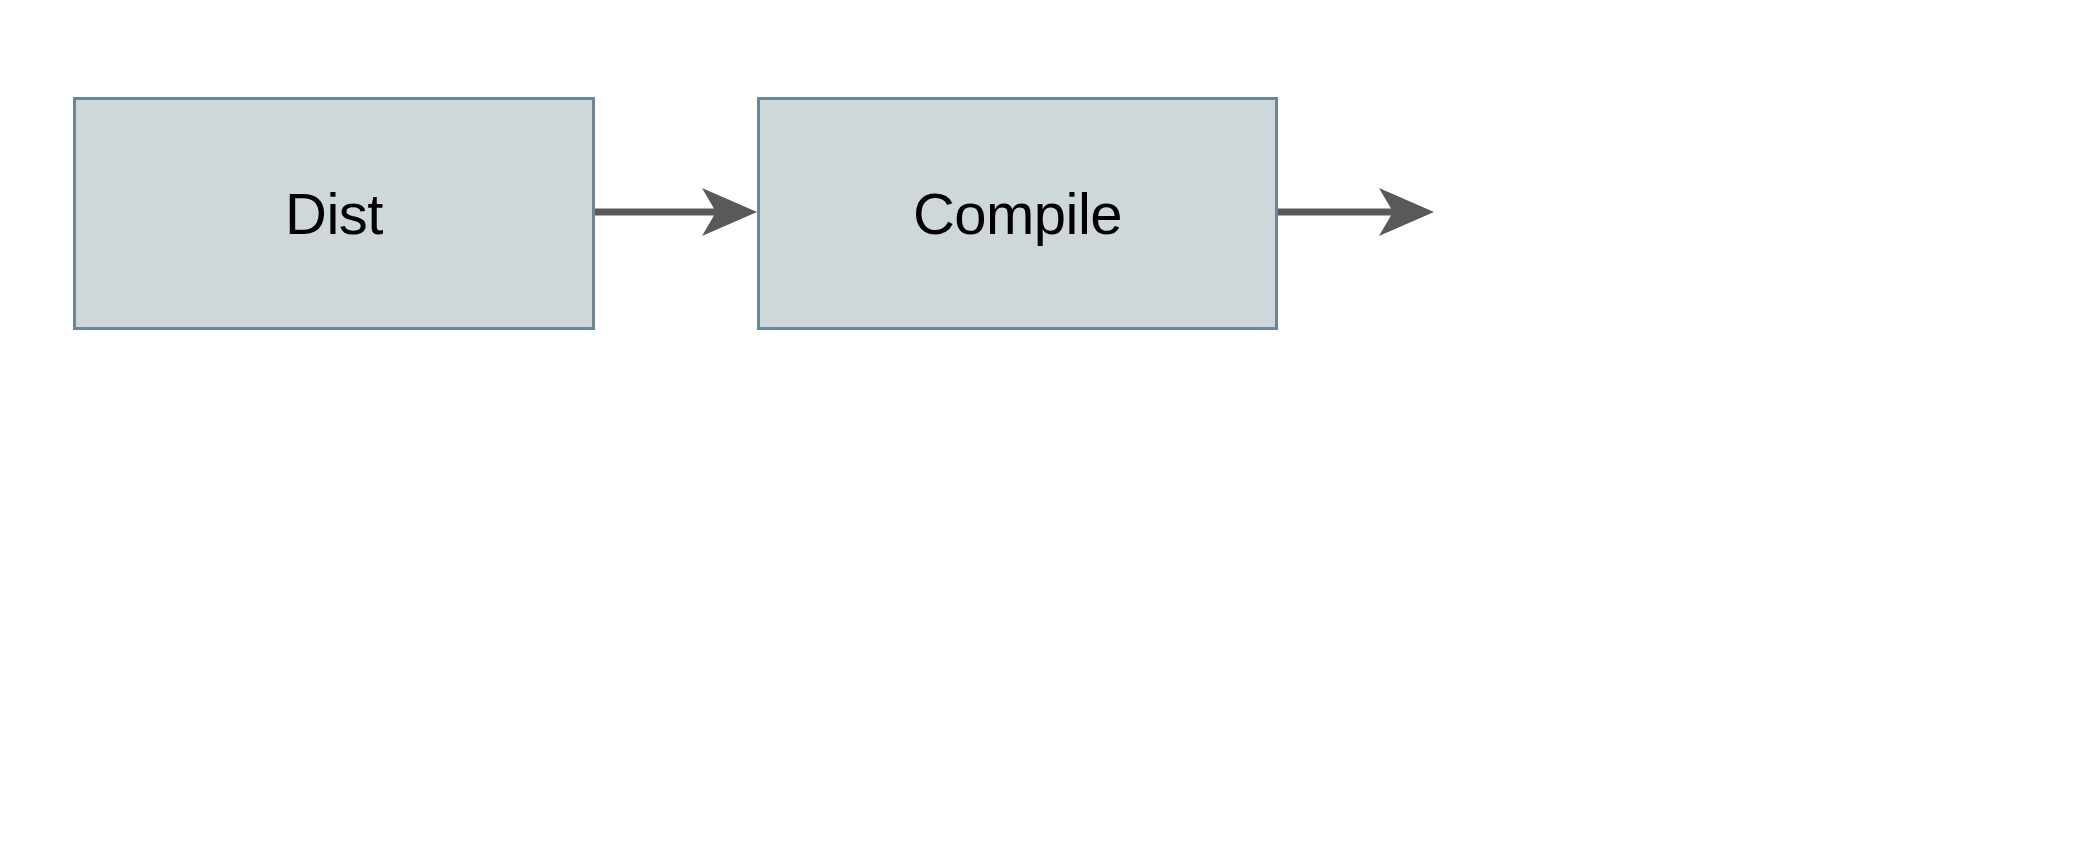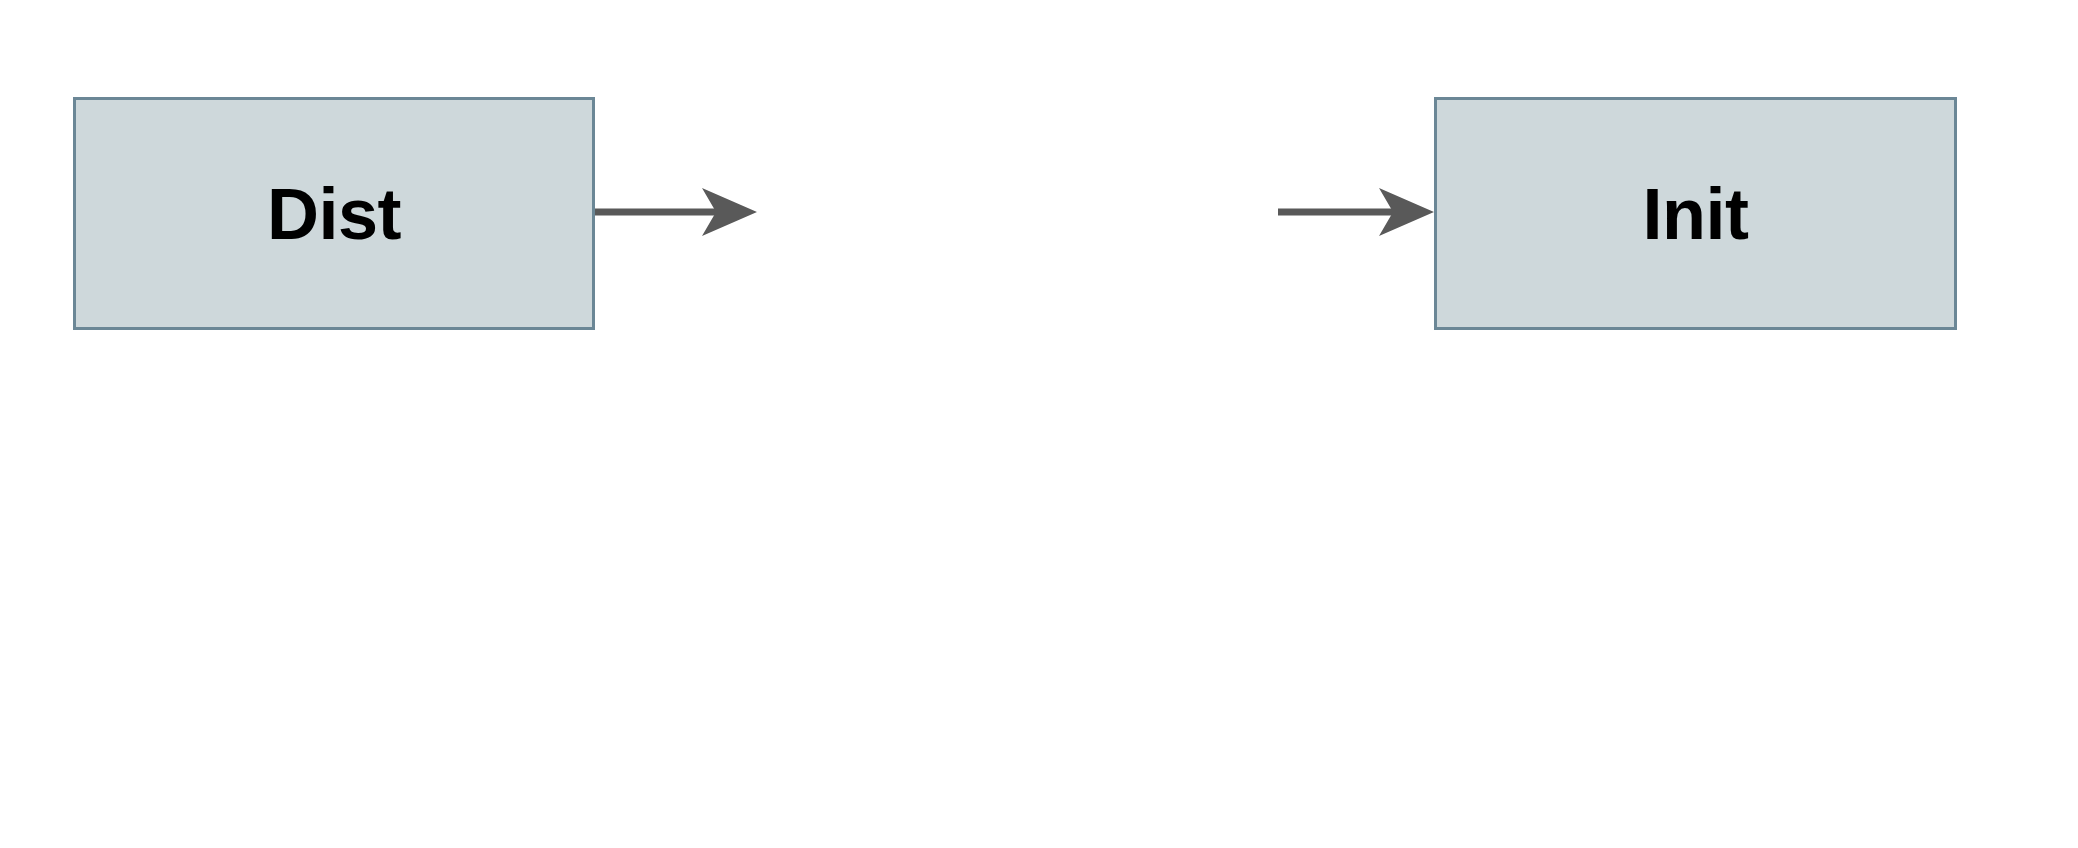--- a/index.html
+++ b/index.html
@@ -22,22 +22,22 @@
     position: absolute;
     box-sizing: border-box;
     background: #ced8db;
     border: 3px solid #6b8796;
     display: flex;
     align-items: center;
     justify-content: center;
   }
   .node-label {
     font-family: "Liberation Sans", sans-serif;
-    font-size: 72px;
-    font-weight: 700;
+    font-size: 58px;
+    font-weight: 400;
     color: #000000;
     line-height: 1;
     letter-spacing: -0.5px;
     white-space: nowrap;
     user-select: none;
   }
   .edge-layer {
     position: absolute;
     left: 0;
     top: 0;
@@ -69,19 +69,19 @@
     <g>
       <line class="edge-line" x1="1278" y1="212" x2="1405" y2="212"></line>
       <path class="edge-head" d="M 1434 212 L 1379 236 L 1393 212 L 1379 188 Z"></path>
     </g>
   </svg>
 
   <div class="node-box" style="left:73px; top:97px; width:522px; height:233px;">
     <span class="node-label">Dist</span>
   </div>
 
+  <div class="node-box" style="left:757px; top:97px; width:521px; height:233px;">
+    <span class="node-label">Compile</span>
+  </div>
 
-  <div class="node-box" style="left:1434px; top:97px; width:523px; height:233px;">
-    <span class="node-label">Init</span>
-  </div>
 
 
 </div>
 
 </body></html>

